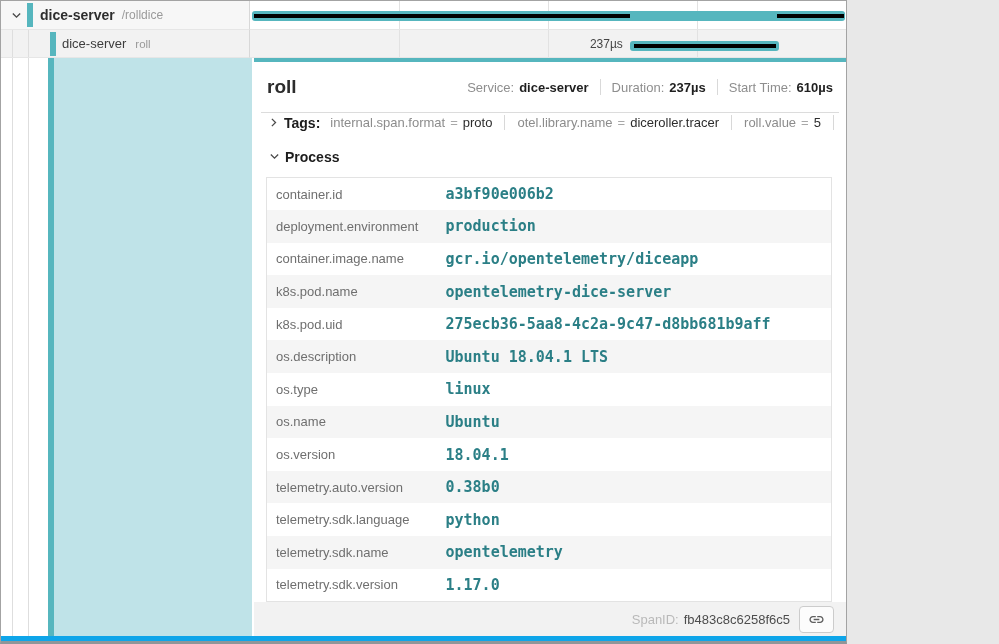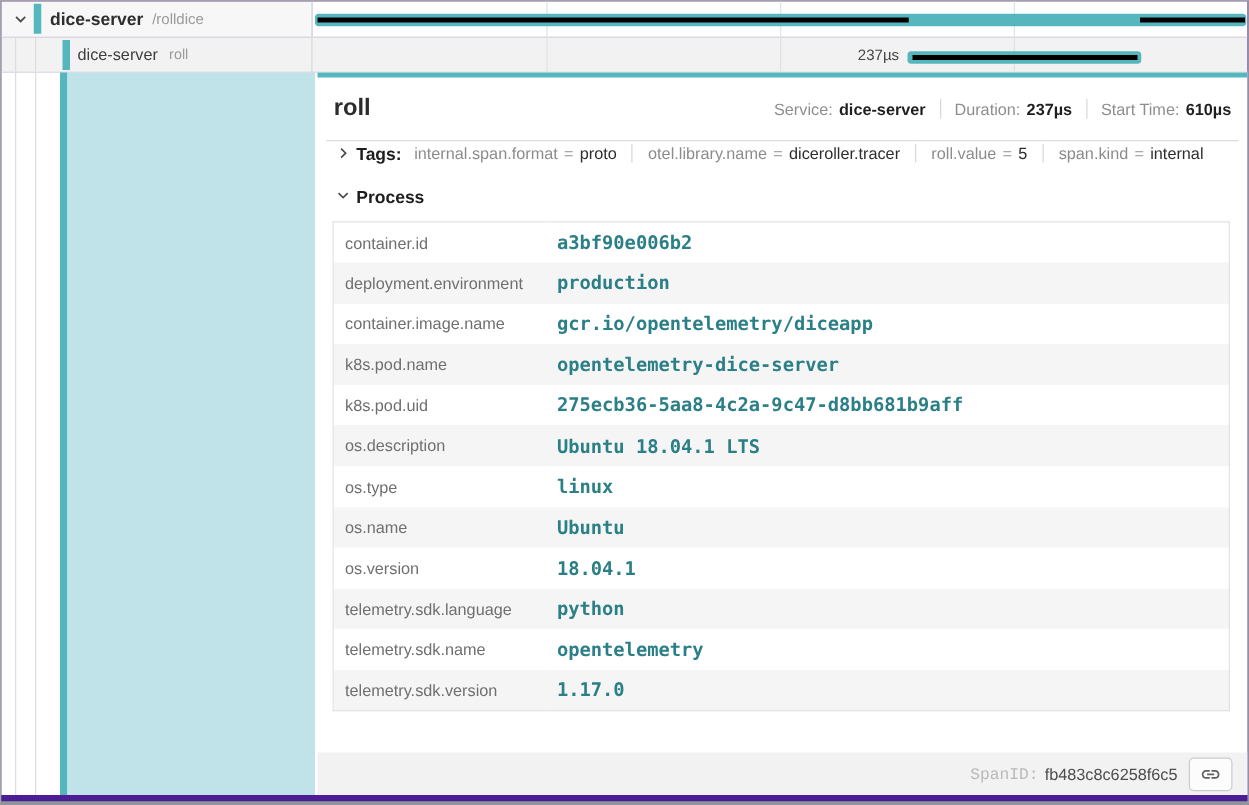--- a/index.html
+++ b/index.html
@@ -1,18 +1,18 @@
 <!DOCTYPE html>
 <html style="--accent-teal: #56b6be; --accent-teal-light: #bfe3e8; --value-teal: #2b7f86;"><head>
 <meta charset="utf-8">
 <style>
   * { margin:0; padding:0; box-sizing:border-box; }
   body { background:#e8e8e8; font-family:"Liberation Sans", sans-serif; }
   #page {
-    position:relative; width:999px; height:644px; background:#4c1d95;
+    position:relative; width:847px; height:644px; background:#0ea5e9;
     border:1px solid #a3a3a3; border-bottom:3px solid #8f9699; overflow:hidden;
     font-family:"Liberation Sans", sans-serif;
   }
 
   
   .span-row { position:absolute; left:0; right:0; display:flex; }
   .row1 { top:0; height:29px; }
   .row2 { top:29px; height:28px; background:#f2f2f2; }
   .name-cell { width:249px; position:relative; display:flex; align-items:center;
     border-right:1px solid #d8d8d8; border-bottom:1px solid #e6e6e6; }
@@ -72,21 +72,21 @@
   .kv-wrap { flex:none; padding:0 14px 0 12px; }
   table.kv { width:100%; border-collapse:collapse; border:1px solid #e3e3e3; }
   table.kv td { height:32.6px; vertical-align:middle; }
   td.k { width:170px; padding-left:9px; font-size:13px; color:#6f6f6f; }
   td.v { padding-left:9px; font-family:"DejaVu Sans Mono", monospace; font-size:15px;
          font-weight:700; color:var(--value-teal,#2b7f86); }
   table.kv tr:nth-child(even) { background:#f5f5f5; }
 
   .panel-footer { margin-top:auto; flex:none; height:34px; background:#f2f2f2;
     display:flex; align-items:center; justify-content:flex-end; padding-right:12px; }
-  .spanid-label { font-size:13px; color:#b9b9b9;font-family:Liberation Mono, monospace; }
+  .spanid-label { font-size:13px; color:#b9b9b9; }
   .spanid-value { font-size:13px; color:#4d4d4d; margin-left:5px; }
   .link-btn { margin-left:9px; width:35px; height:27px; background:#fcfcfc;
     border:1px solid #cccccc; border-radius:4px; display:flex; align-items:center;
     justify-content:center; cursor:pointer; }
 
   svg { display:block; }
 </style>
 </head>
 <body>
 
@@ -223,20 +223,24 @@
               </tr>
             <tr>
                 <td class="k">os.name</td>
                 <td class="v">Ubuntu</td>
               </tr>
             <tr>
                 <td class="k">os.version</td>
                 <td class="v">18.04.1</td>
               </tr>
             <tr>
+                <td class="k">telemetry.auto.version</td>
+                <td class="v">0.38b0</td>
+              </tr>
+            <tr>
                 <td class="k">telemetry.sdk.language</td>
                 <td class="v">python</td>
               </tr>
             <tr>
                 <td class="k">telemetry.sdk.name</td>
                 <td class="v">opentelemetry</td>
               </tr>
             <tr>
                 <td class="k">telemetry.sdk.version</td>
                 <td class="v">1.17.0</td>

